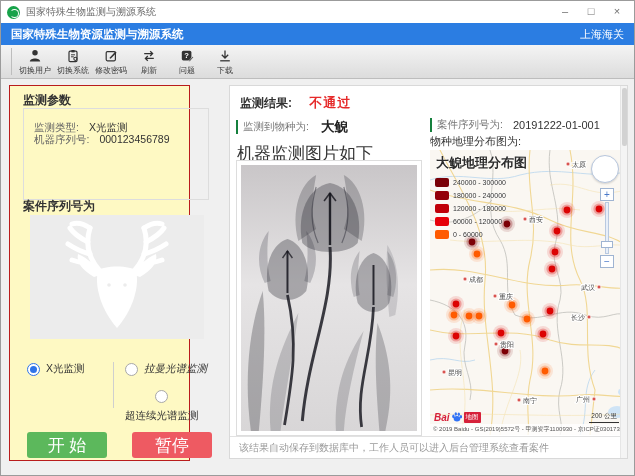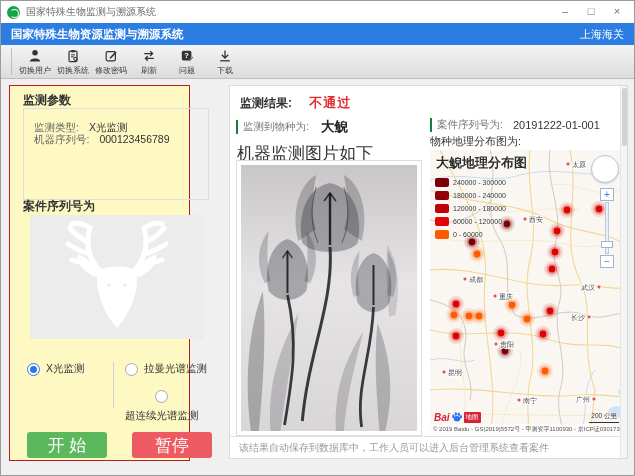--- a/index.html
+++ b/index.html
@@ -190,21 +190,21 @@
         <circle cx="79" cy="70" r="1.8" fill="#ececec"></circle>
         <circle cx="95" cy="70" r="1.8" fill="#ececec"></circle>
       </svg>
     </div>
 
     <div class="radio-row" style="left:17px; top:276px;">
       <span class="radio-dot checked"></span>
       <span>X光监测</span>
     </div>
     <div class="radio-sep"></div>
-    <div class="radio-row" style="left:115px; top:276px;">
+    <div class="radio-row" style="left:115px; top:276px;font-style:italic;">
       <span class="radio-dot"></span>
       <span>拉曼光谱监测</span>
     </div>
     <div class="radio-row" style="left:115px; top:304px;flex-direction:column;">
       <span class="radio-dot"></span>
       <span>超连续光谱监测</span>
     </div>
 
     <button class="btn btn-start">开 始</button>
     <button class="btn btn-pause">暂停</button>

